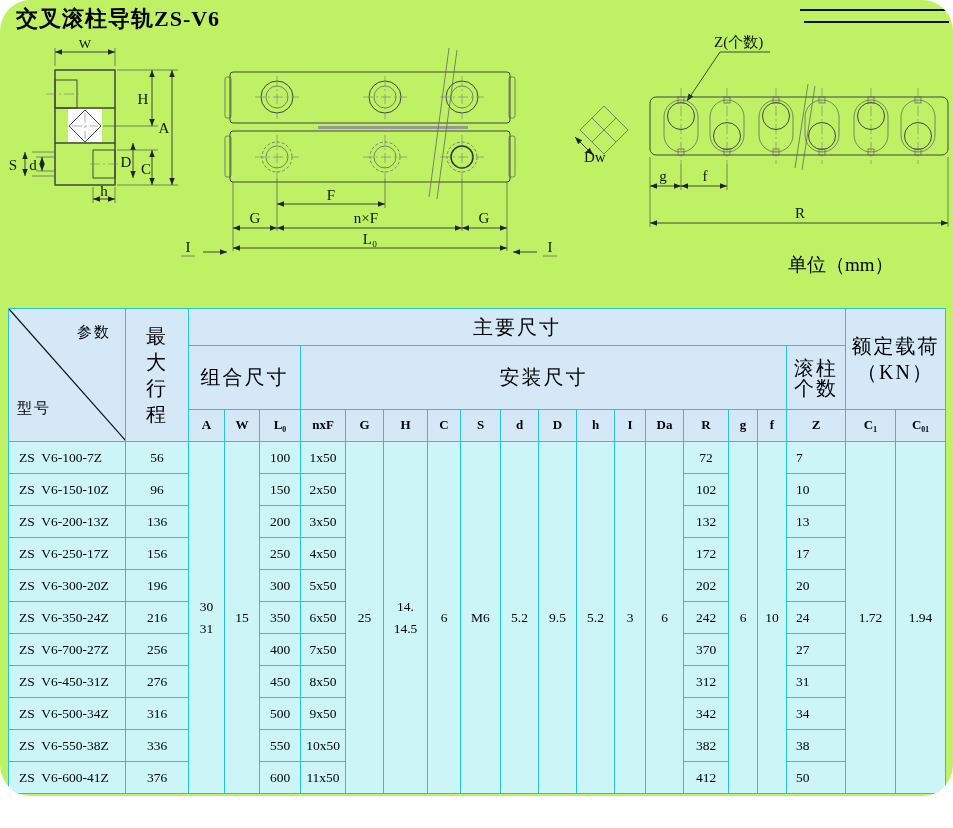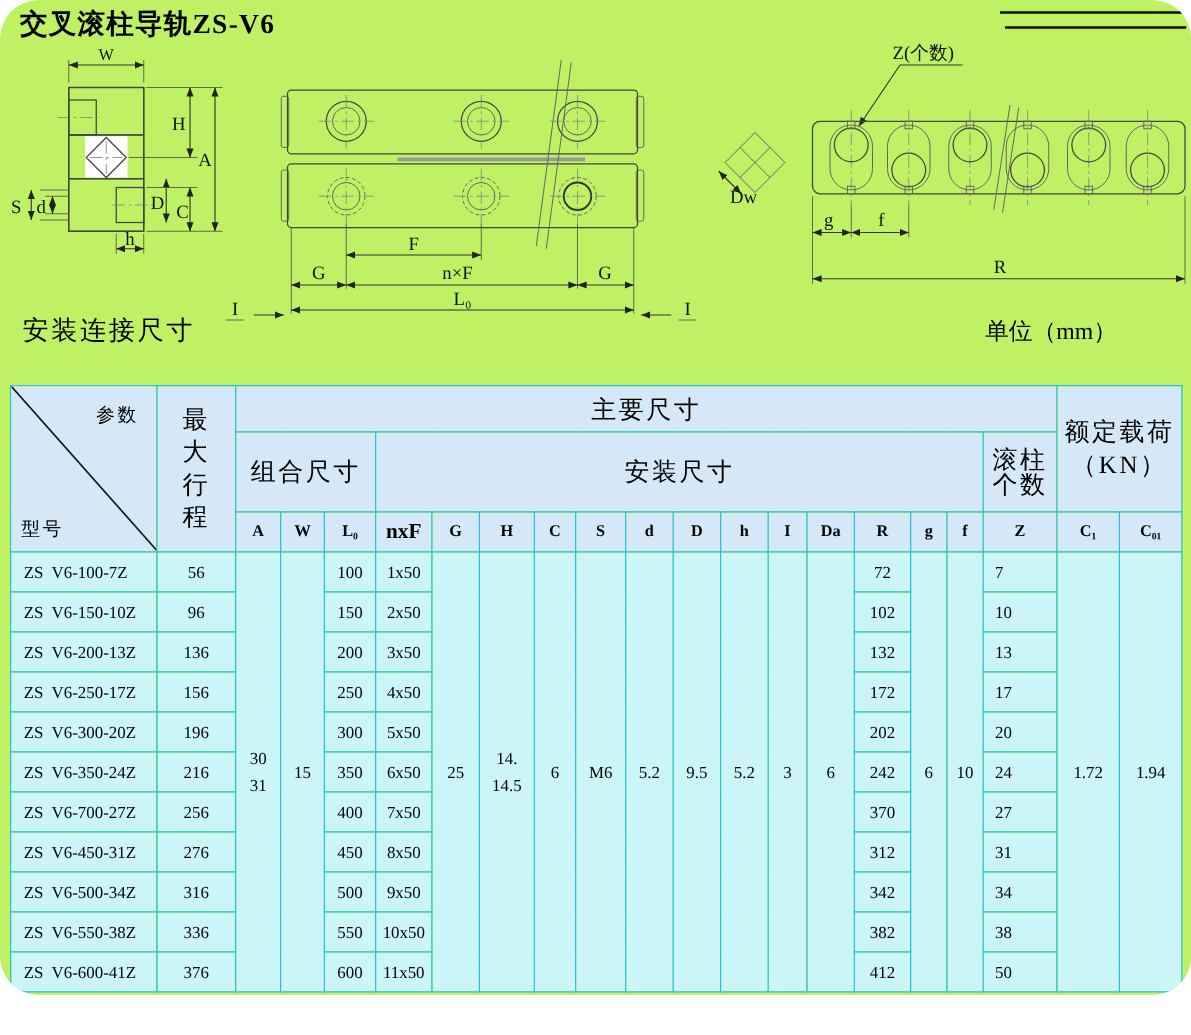--- a/index.html
+++ b/index.html
@@ -29,28 +29,28 @@
   table{border-collapse:collapse;table-layout:fixed;width:937px;
         border-left:1.5px solid #222;border-bottom:1.5px solid #333;}
   td{border:1px solid #25c3de;text-align:center;padding:0;overflow:hidden;
      font-family:"Liberation Serif",serif;font-size:13.5px;background:#ccf5f8;}
   .hd{background:#d4e8f7;}
   .zh{font-size:20px;letter-spacing:2px;}
   .r1{height:37px;}
   .r2{height:63px;}
   .r3{height:31px;}
   .letter{font-weight:bold;font-size:13px;letter-spacing:0;}
-  .nxf{font-size:17px;font-weight:bold;}
+  .nxf{font-size:13px;font-weight:bold;}
   tbody td{height:31px;}
   td.model{text-align:left;padding-left:10px;white-space:pre;}
   td.zcol{text-align:left;padding-left:9px;}
   .corner{position:relative;}
   .corner svg{position:absolute;left:0;top:0;}
   .corner .p1{position:absolute;right:14px;top:14px;font-size:15px;letter-spacing:2px;}
-  .corner .p2{position:absolute;left:8px;bottom:8px;font-size:15px;letter-spacing:2px;text-align:center;}
+  .corner .p2{position:absolute;left:8px;bottom:23px;font-size:15px;letter-spacing:2px;text-align:center;}
   .two-line div{line-height:20px;}
   .gap2 div{line-height:26px;}
   .gapA div{line-height:22px;}
 </style>
 </head>
 <body>
 
 <div class="page">
 
   <div class="title">交叉滚柱导轨ZS-V6</div>
@@ -238,21 +238,20 @@
       <line x1="727" y1="164" x2="727" y2="190" class="ext"></line>
       <line x1="650" y1="186" x2="681" y2="186" class="dim"></line>
       <text x="663" y="181" text-anchor="middle" class="lbl15">g</text>
       <line x1="681" y1="186" x2="727" y2="186" class="dim"></line>
       <text x="705" y="181" text-anchor="middle" class="lbl15">f</text>
       <line x1="650" y1="223" x2="948" y2="223" class="dim"></line>
       <text x="800" y="218" text-anchor="middle" class="lbl15">R</text>
     </g>
   </svg>
 
-  <div class="cap-left">安装连接尺寸</div>
   <div class="cap-right">单位（mm）</div>
 
   <div class="tbl-wrap">
   <table>
     <colgroup>
       <col style="width:117px">
           <col style="width:63px">
           <col style="width:36px">
           <col style="width:35px">
       <col style="width:41px">

